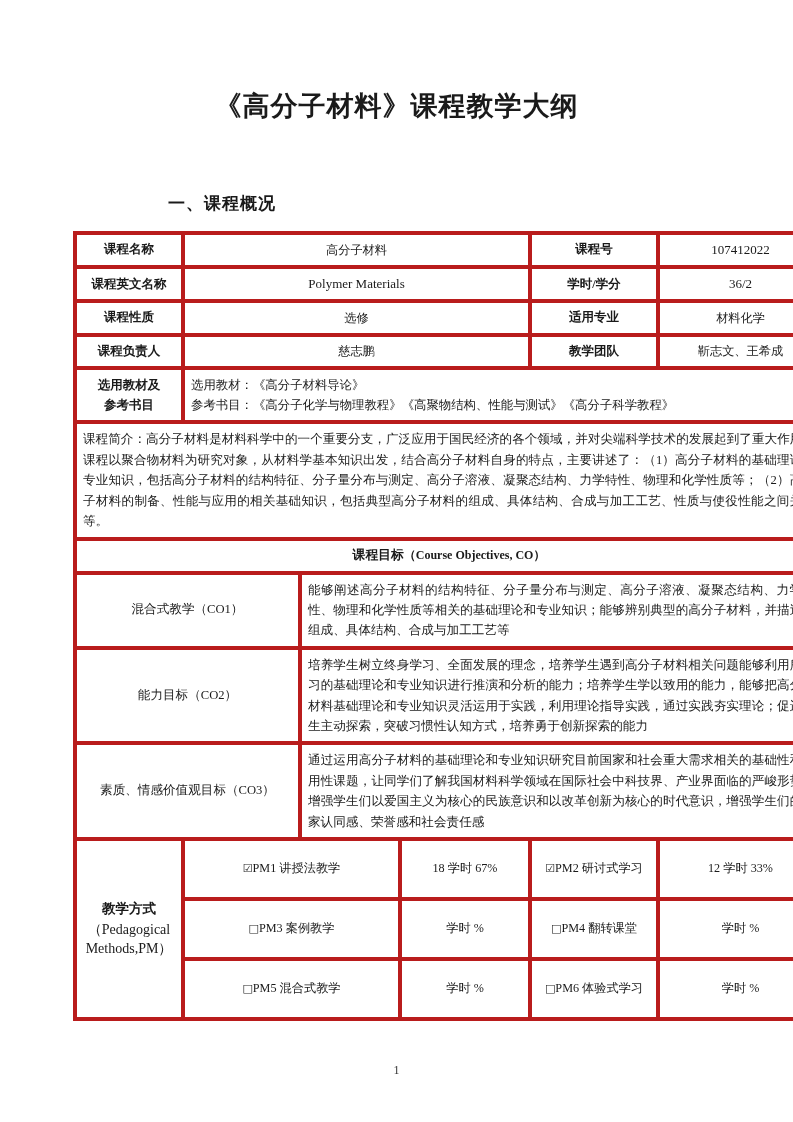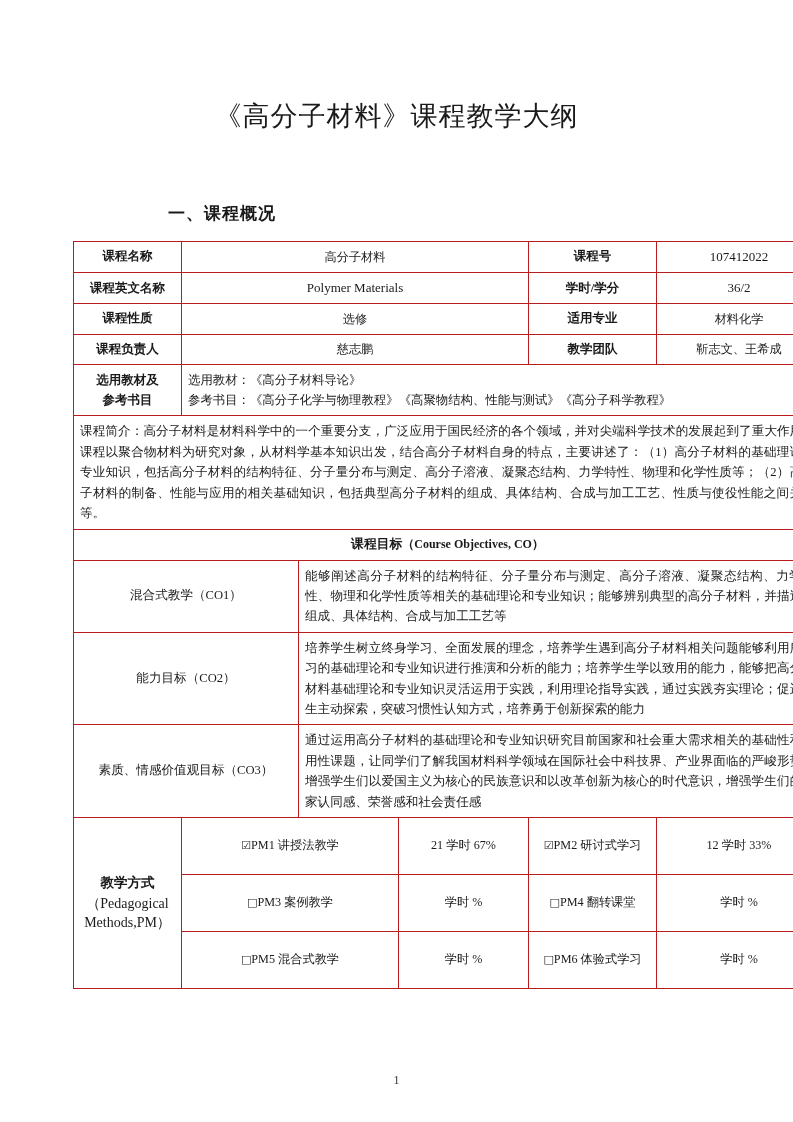--- a/index.html
+++ b/index.html
@@ -18,23 +18,23 @@
   .page {
     width: 793px;
     height: 1122px;
     box-sizing: border-box;
     padding: 0;
     position: relative;
   }
   .doc-title {
     text-align: center;
     font-size: 27px;
-    font-weight: normal;
+    font-weight: bold;
     letter-spacing: 1px;
-    margin: 14px;
+    margin: 4px;
     padding-top: 84px;
     font-family: "Liberation Serif", "DejaVu Serif", serif;
   }
   .section-heading {
     font-size: 17px;
     font-weight: bold;
     margin: 16px;
     padding-top: 52px;
     padding-left: 152px;
     letter-spacing: 1px;
@@ -42,21 +42,21 @@
   table.main {
     border-collapse: collapse;
     table-layout: fixed;
     width: 648px;
     margin-left: 73px;
     margin-top: 14px;
     font-size: 12.2px;
     line-height: 1.55;
   }
   table.main td {
-    border: 1px solid #b91c1c;
+    border: 4px solid #b91c1c;
     padding: 5px 6px;
     vertical-align: middle;
     word-break: break-all;
   }
   .lbl {
     text-align: center;
     font-weight: bold;
     font-size: 12.5px;
   }
   .val {
@@ -242,21 +242,21 @@
 
       <tr>
         <td class="pm-label" rowspan="3">
           <span class="big">教学方式</span>
           <span class="en">（Pedagogical</span>
           <span class="en">Methods,PM）</span>
         </td>
         <td class="pm-item" colspan="2">
           <span class="box">☑</span><span>PM1  讲授法教学</span>
         </td>
-        <td class="pm-hours">21 学时 67%</td>
+        <td class="pm-hours">18 学时 67%</td>
         <td class="pm-item">
           <span class="box">☑</span><span>PM2  研讨式学习</span>
         </td>
         <td class="pm-hours">12 学时 33%</td>
       </tr>
 
       <tr>
         <td class="pm-item" colspan="2">
           <span class="box">□</span><span>PM3  案例教学</span>
         </td>

